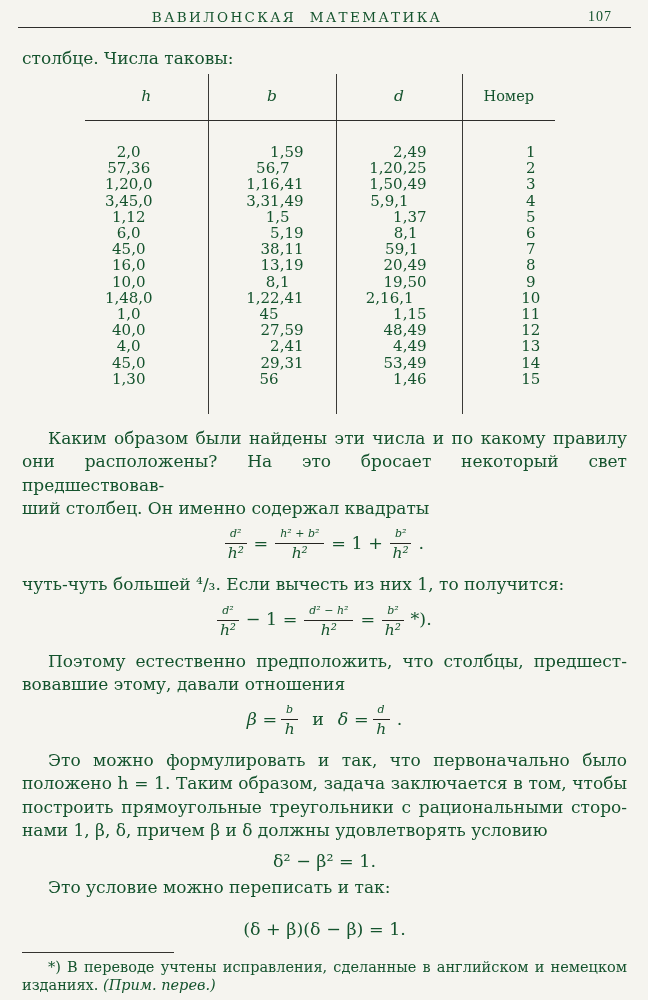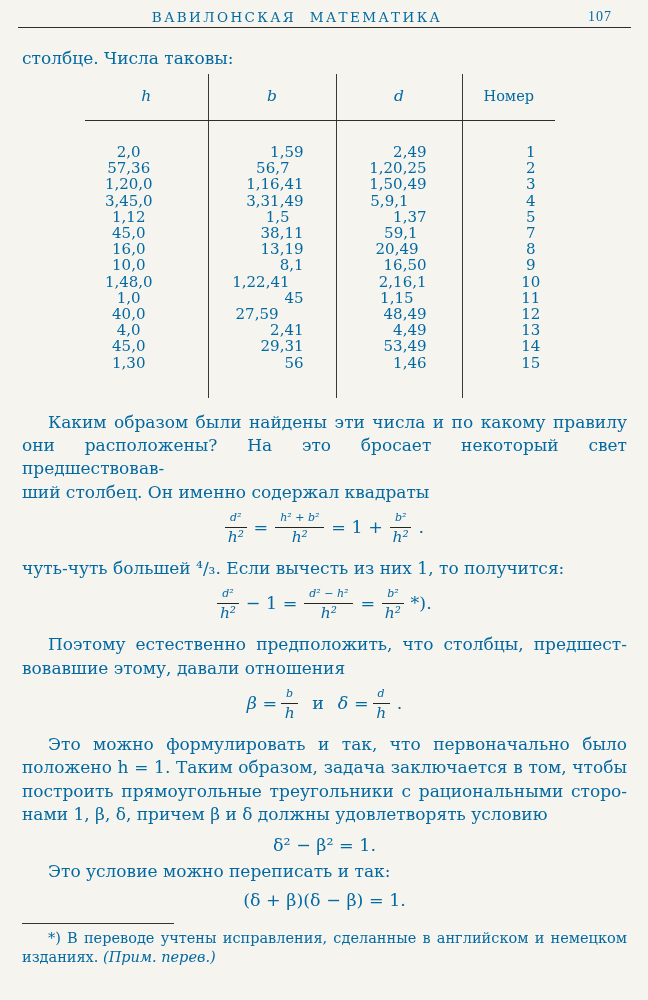--- a/index.html
+++ b/index.html
@@ -3,21 +3,21 @@
 <meta charset="utf-8">
 <style>
   html,body{margin:0;padding:0;}
   body{background:#f5f4ef;}
   .page{
     position:relative;
     width:648px;height:1000px;
     box-sizing:border-box;
     padding:8px 21px 0 22px;
     background:#f5f4ef;
-    color:#0369a1;
+    color:#14532d;
     font-family:"DejaVu Serif","Liberation Serif",serif;
     font-size:17px;line-height:23.3px;
     overflow:hidden;
   }
   
   .rhead{position:relative;height:19px;margin:0 -4px;border-bottom:1.6px solid #2e2d2b;}
   .rh-title{position:absolute;left:0;right:55px;top:2px;text-align:center;
     font-size:13.5px;line-height:15px;letter-spacing:2.4px;word-spacing:7px;}
   .rh-page{position:absolute;right:19px;top:1px;font-size:14px;line-height:15px;letter-spacing:1px;font-family:Liberation Serif, serif;}
   
@@ -65,21 +65,21 @@
   .formula{display:flex;justify-content:center;align-items:center;margin:6px 0;font-size:17.5px;}
   .formula.f3{margin-top:6px;}
   .fop{margin:0 7px;white-space:nowrap;}
   .frac{display:inline-block;text-align:center;font-style:italic;vertical-align:middle;}
   .fnum{display:block;padding:0 5px 2px;border-bottom:1.4px solid #25241f;font-size:11px;line-height:15px;white-space:nowrap;}
   .fden{display:block;padding-top:2px;font-size:15.5px;line-height:15px;white-space:nowrap;}
   .flhs{font-style:italic;margin-right:4px;}
   .fmid{margin:0 14px;}
   .ftail{margin-left:7px;}
   .formula-line{text-align:center;font-size:17.5px;line-height:22px;margin:8px 0 0 0;}
-  .formula-line.f5{margin-top:6px;}
+  .formula-line.f5{margin-top:18px;}
   
   .fn-rule{width:152px;border:0;border-top:1.5px solid #34332f;margin:12px 0 0 0;}
   .footnote{margin:5px 0 0 0;font-size:14.5px;line-height:18.5px;}
   .fn-l1{text-indent:26px;text-align:justify;text-align-last:justify;}
   .fn-italic{font-style:italic;}
 </style>
 </head>
 <body>
 
 <div class="page">
@@ -131,35 +131,41 @@
           <td>5,9,1</td>
           <td>4</td>
         </tr>
         <tr>
           <td>1,12</td>
           <td>1,5</td>
           <td>1,37</td>
           <td>5</td>
         </tr>
         <tr>
+          <td>6,0</td>
+          <td>5,19</td>
+          <td>8,1</td>
+          <td>6</td>
+        </tr>
+        <tr>
           <td>45,0</td>
           <td>38,11</td>
           <td>59,1</td>
           <td>7</td>
         </tr>
         <tr>
           <td>16,0</td>
           <td>13,19</td>
           <td>20,49</td>
           <td>8</td>
         </tr>
         <tr>
           <td>10,0</td>
           <td>8,1</td>
-          <td>16,50</td>
+          <td>19,50</td>
           <td>9</td>
         </tr>
         <tr>
           <td>1,48,0</td>
           <td>1,22,41</td>
           <td>2,16,1</td>
           <td>10</td>
         </tr>
         <tr>
           <td>1,0</td>

